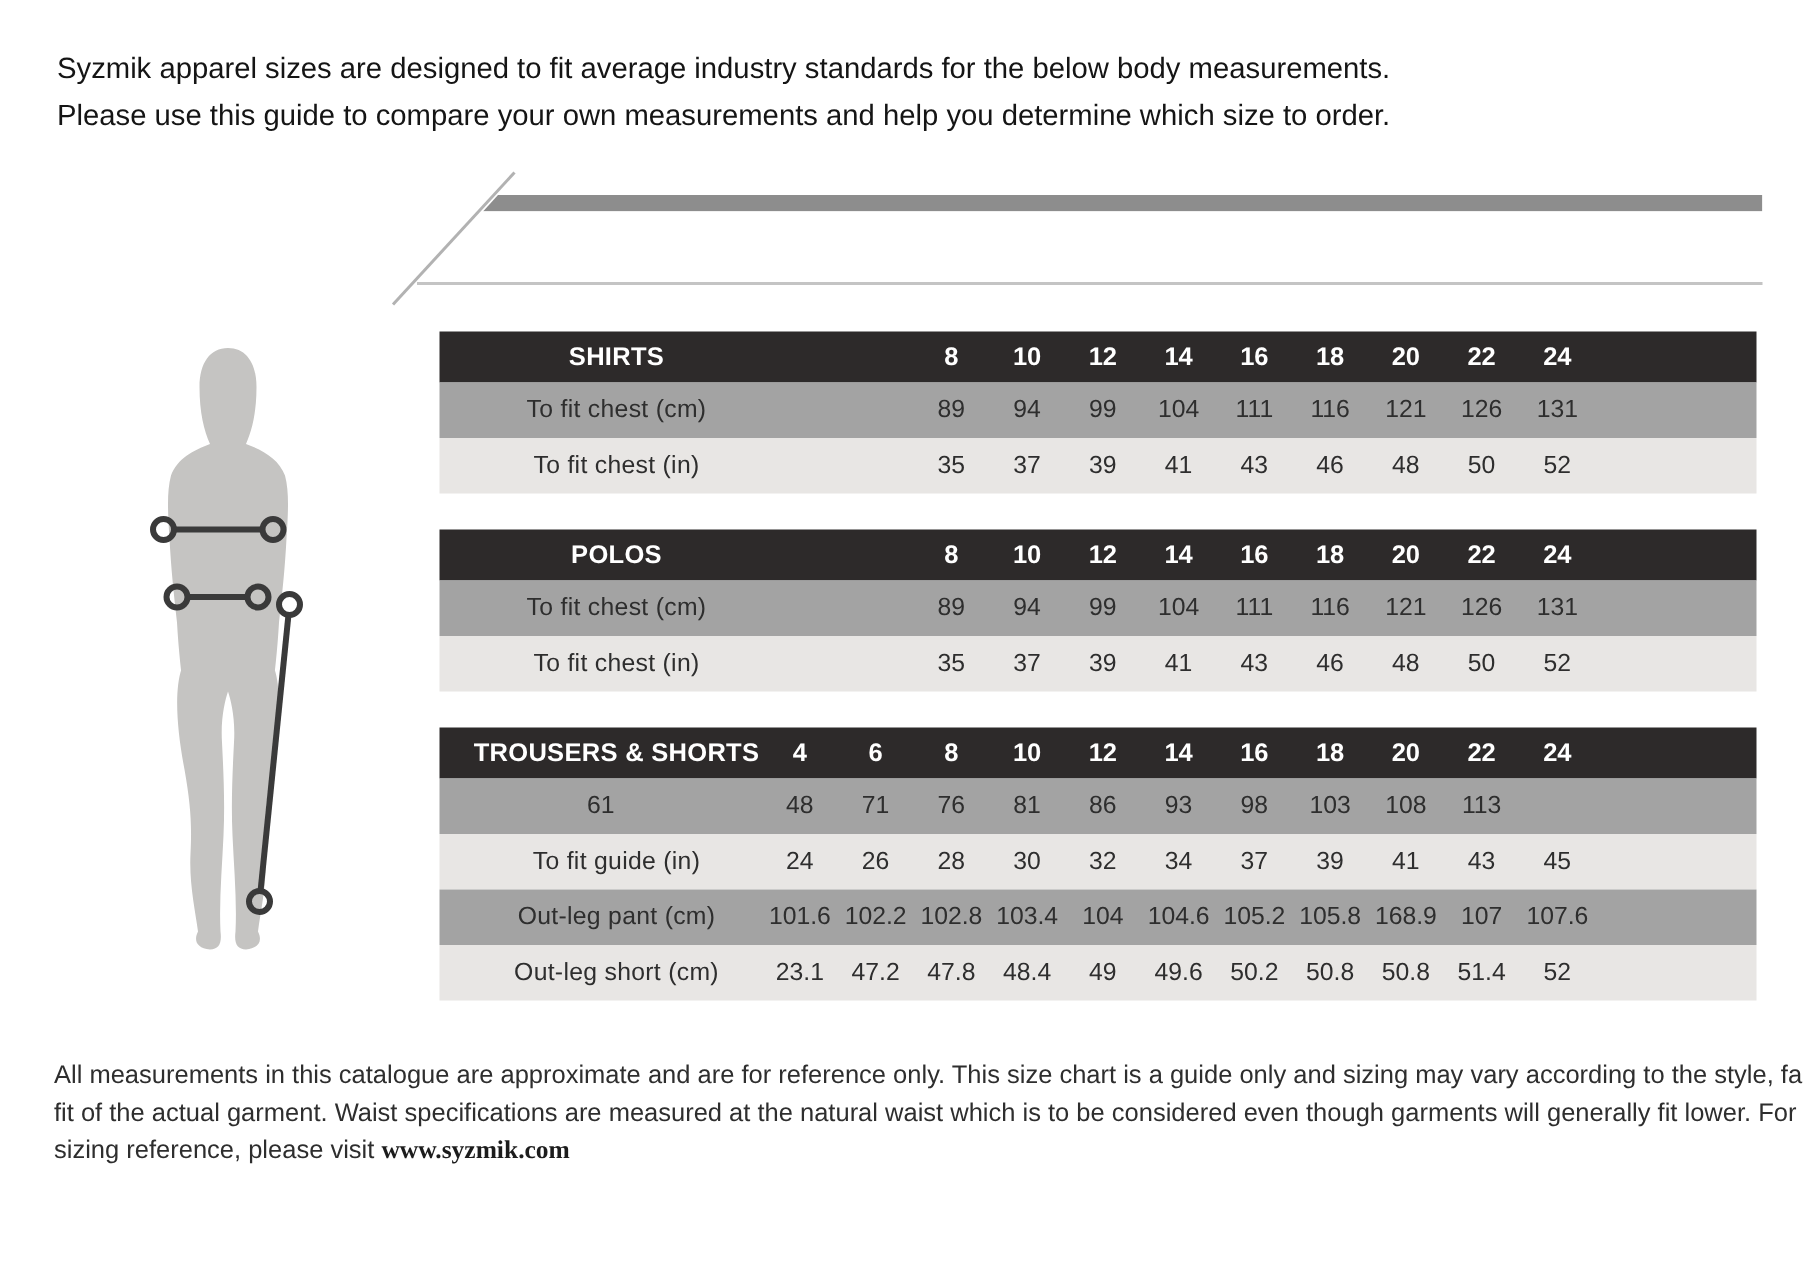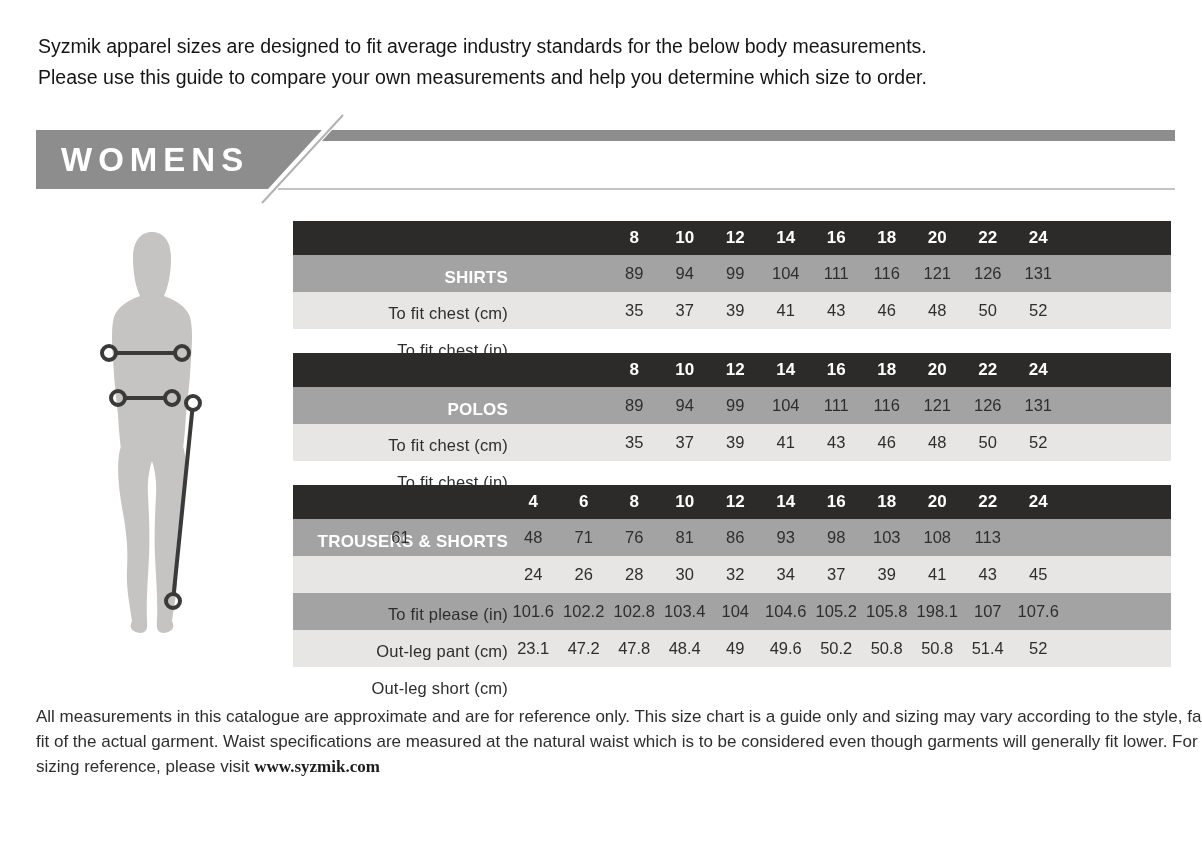--- a/index.html
+++ b/index.html
@@ -46,41 +46,38 @@
   .figure-svg{position:absolute;left:96px;top:229px;}
   .silhouette{fill:var(--figure-gray);}
   .measure{stroke:var(--measure-dark);fill:none;}
   
   .tables{position:absolute;left:293px;top:221px;width:878px;}
   .size-table{margin-bottom:24px;}
   .trow{display:grid;grid-template-columns:215px repeat(11,50.5px) 1fr;}
   .trow.header{background:var(--header-dark);height:34px;line-height:34px;color:#ffffff;font-weight:bold;font-size:17px;}
   .trow.data{height:37px;line-height:37px;background:#a3a3a3;font-size:16.5px;color:var(--text-body);}
   .trow.data.alt{background:var(--row-alt);}
-  .cell.label{padding-left:21px;text-align:right;white-space:nowrap;letter-spacing:0.2px;margin-top:40px;}
+  .cell.label{padding-left:21px;text-align:center;white-space:nowrap;letter-spacing:0.2px;}
   .cell.val{text-align:center;}
   .trow.header .cell.val{font-size:17px;}
   
   .footer{position:absolute;left:36px;top:704px;font-size:17px;line-height:25px;color:var(--text-body);}
   .footer div{white-space:nowrap;}
   .footer .bold{font-weight:bold;color:#1c1c1c;font-family:Liberation Serif, serif;}
 </style>
 </head>
 <body>
 
 <div class="page">
 
   <div class="intro">
     <div>Syzmik apparel sizes are designed to fit average industry standards for the below body measurements.</div>
     <div>Please use this guide to compare your own measurements and help you determine which size to order.</div>
   </div>
 
-  <div class="banner-block">
-    <span class="banner-title">WOMENS</span>
-  </div>
   <div class="banner-topbar"></div>
   <div class="banner-bottomline"></div>
   <svg class="banner-diagonal" width="100" height="105">
     <line x1="88" y1="8" x2="7" y2="96" stroke="#b2b2b2" stroke-width="2"></line>
   </svg>
 
   <svg class="figure-svg" width="112" height="406" viewBox="0 0 112 406">
     <path class="silhouette" d="
       M56,3
       C68,3 75,13 75,29 C75,46 72,58 68,67
@@ -231,21 +228,21 @@
           <div class="cell val">81</div>
           <div class="cell val">86</div>
           <div class="cell val">93</div>
           <div class="cell val">98</div>
           <div class="cell val">103</div>
           <div class="cell val">108</div>
           <div class="cell val">113</div>
           <div class="cell"></div>
         </div>
         <div class="trow data alt">
-          <div class="cell label">To fit please (in)</div>
+          <div class="cell label">To fit guide (in)</div>
           <div class="cell val">24</div>
           <div class="cell val">26</div>
           <div class="cell val">28</div>
           <div class="cell val">30</div>
           <div class="cell val">32</div>
           <div class="cell val">34</div>
           <div class="cell val">37</div>
           <div class="cell val">39</div>
           <div class="cell val">41</div>
           <div class="cell val">43</div>
@@ -255,21 +252,21 @@
         <div class="trow data">
           <div class="cell label">Out-leg pant (cm)</div>
           <div class="cell val">101.6</div>
           <div class="cell val">102.2</div>
           <div class="cell val">102.8</div>
           <div class="cell val">103.4</div>
           <div class="cell val">104</div>
           <div class="cell val">104.6</div>
           <div class="cell val">105.2</div>
           <div class="cell val">105.8</div>
-          <div class="cell val">198.1</div>
+          <div class="cell val">168.9</div>
           <div class="cell val">107</div>
           <div class="cell val">107.6</div>
           <div class="cell"></div>
         </div>
         <div class="trow data alt">
           <div class="cell label">Out-leg short (cm)</div>
           <div class="cell val">23.1</div>
           <div class="cell val">47.2</div>
           <div class="cell val">47.8</div>
           <div class="cell val">48.4</div>

